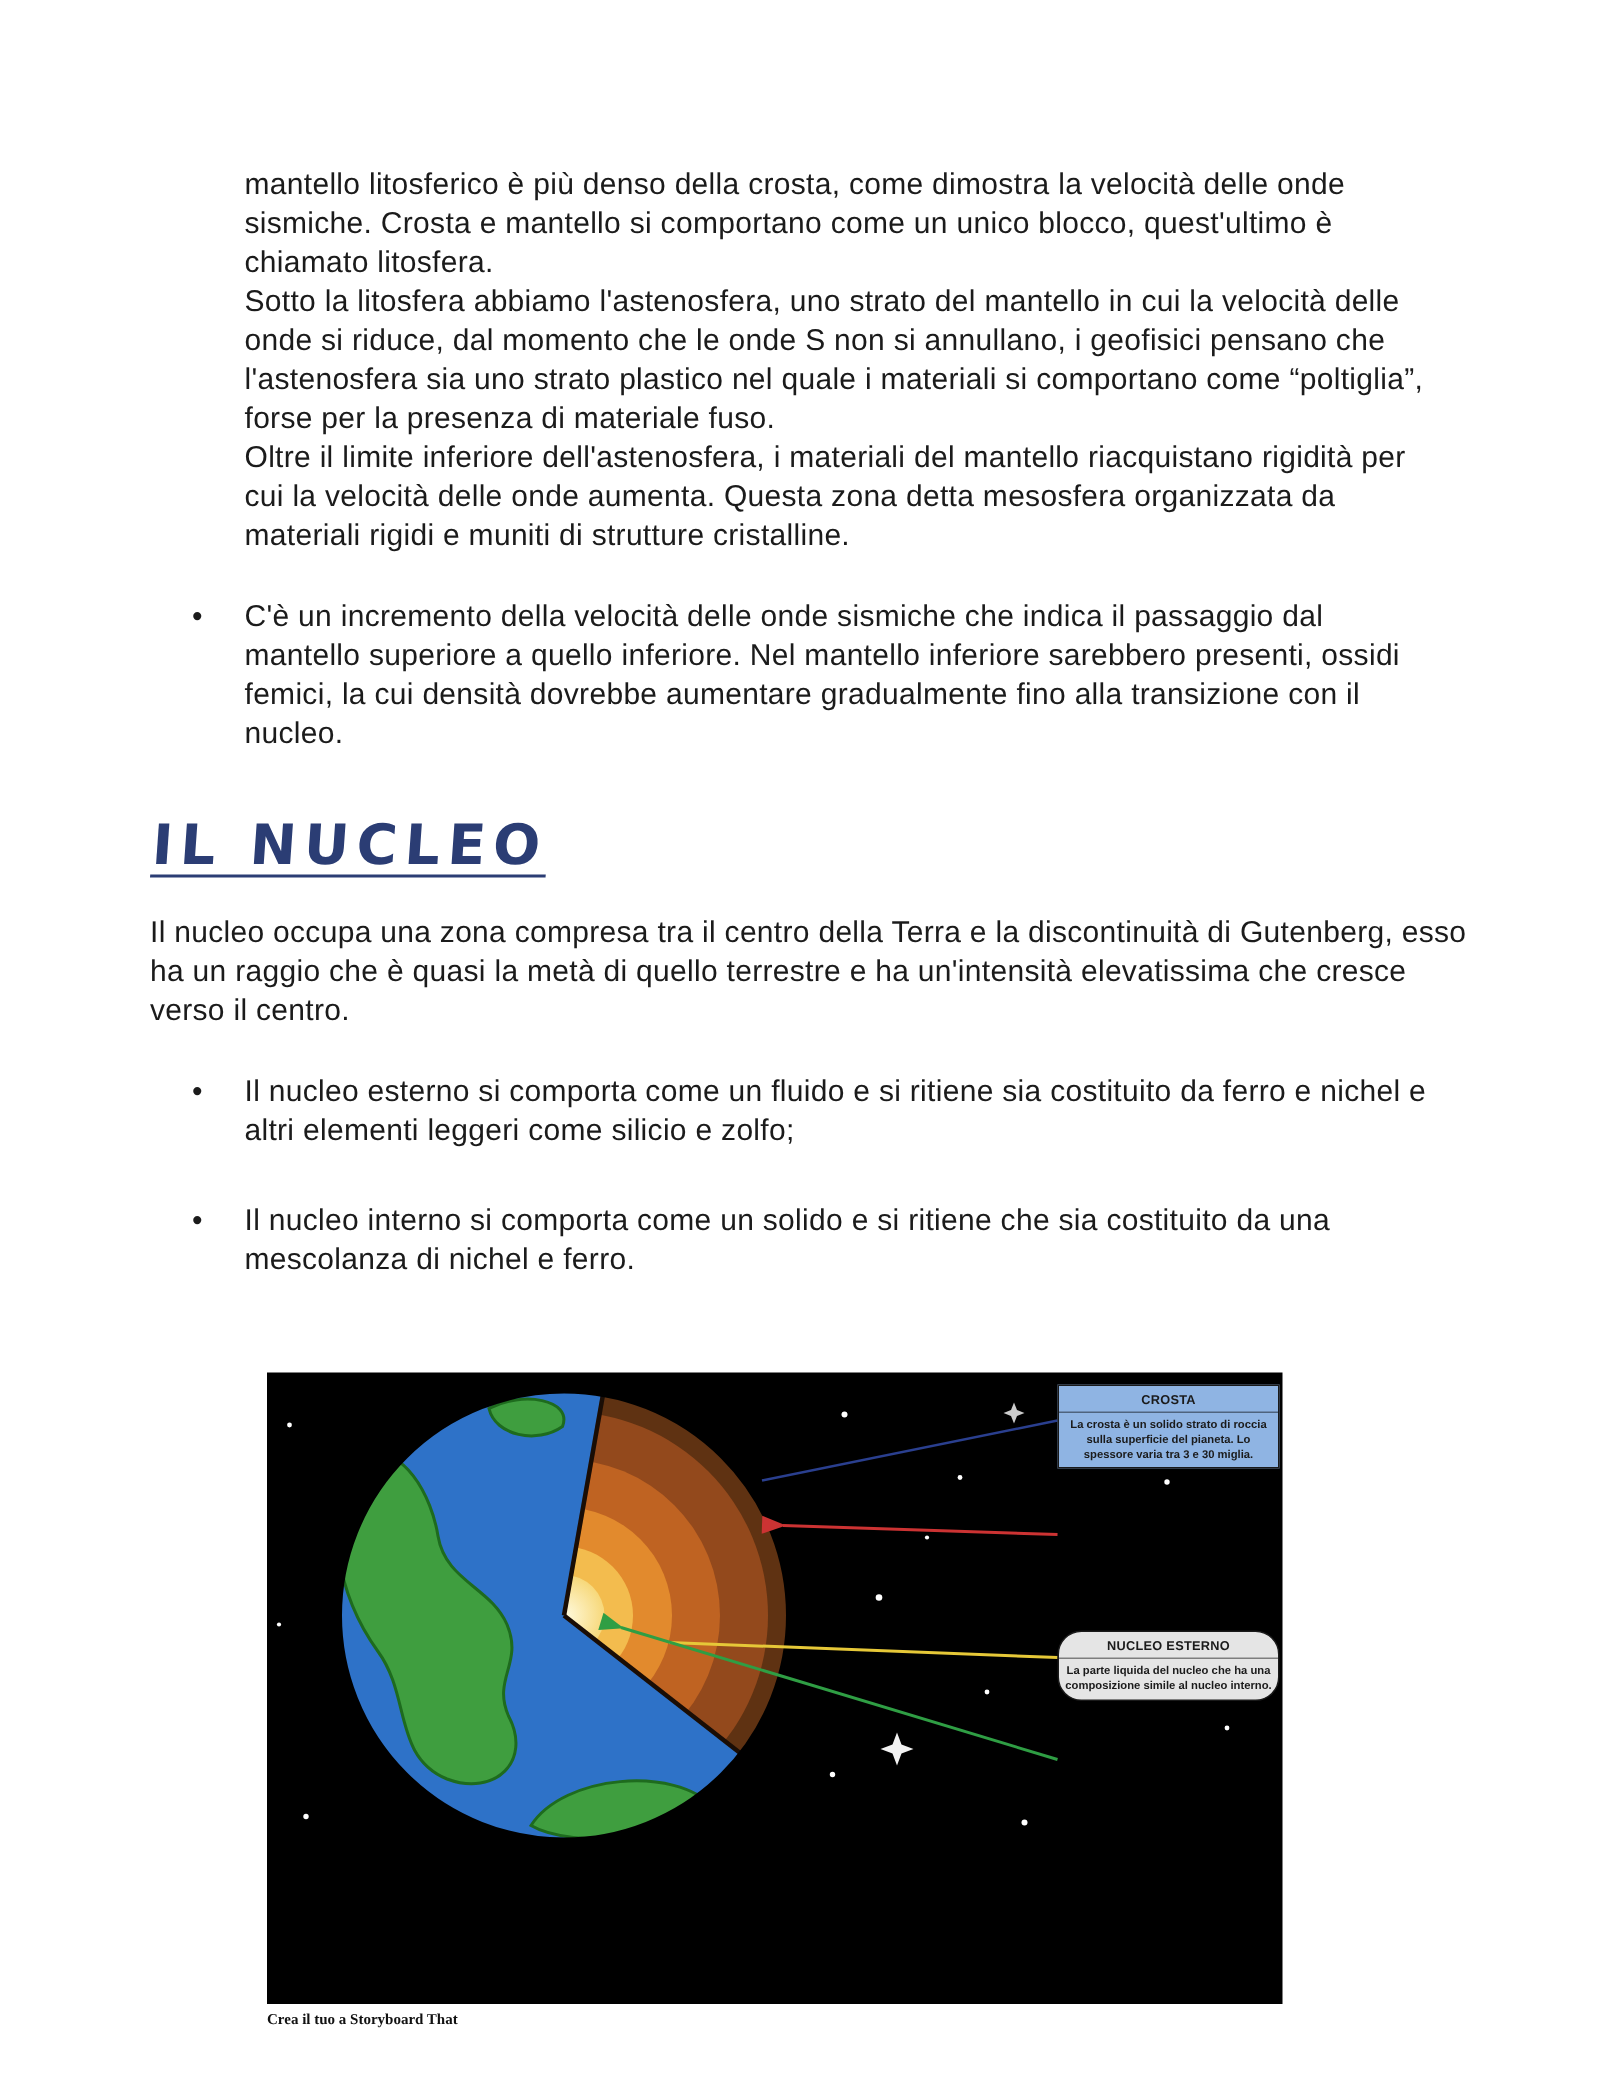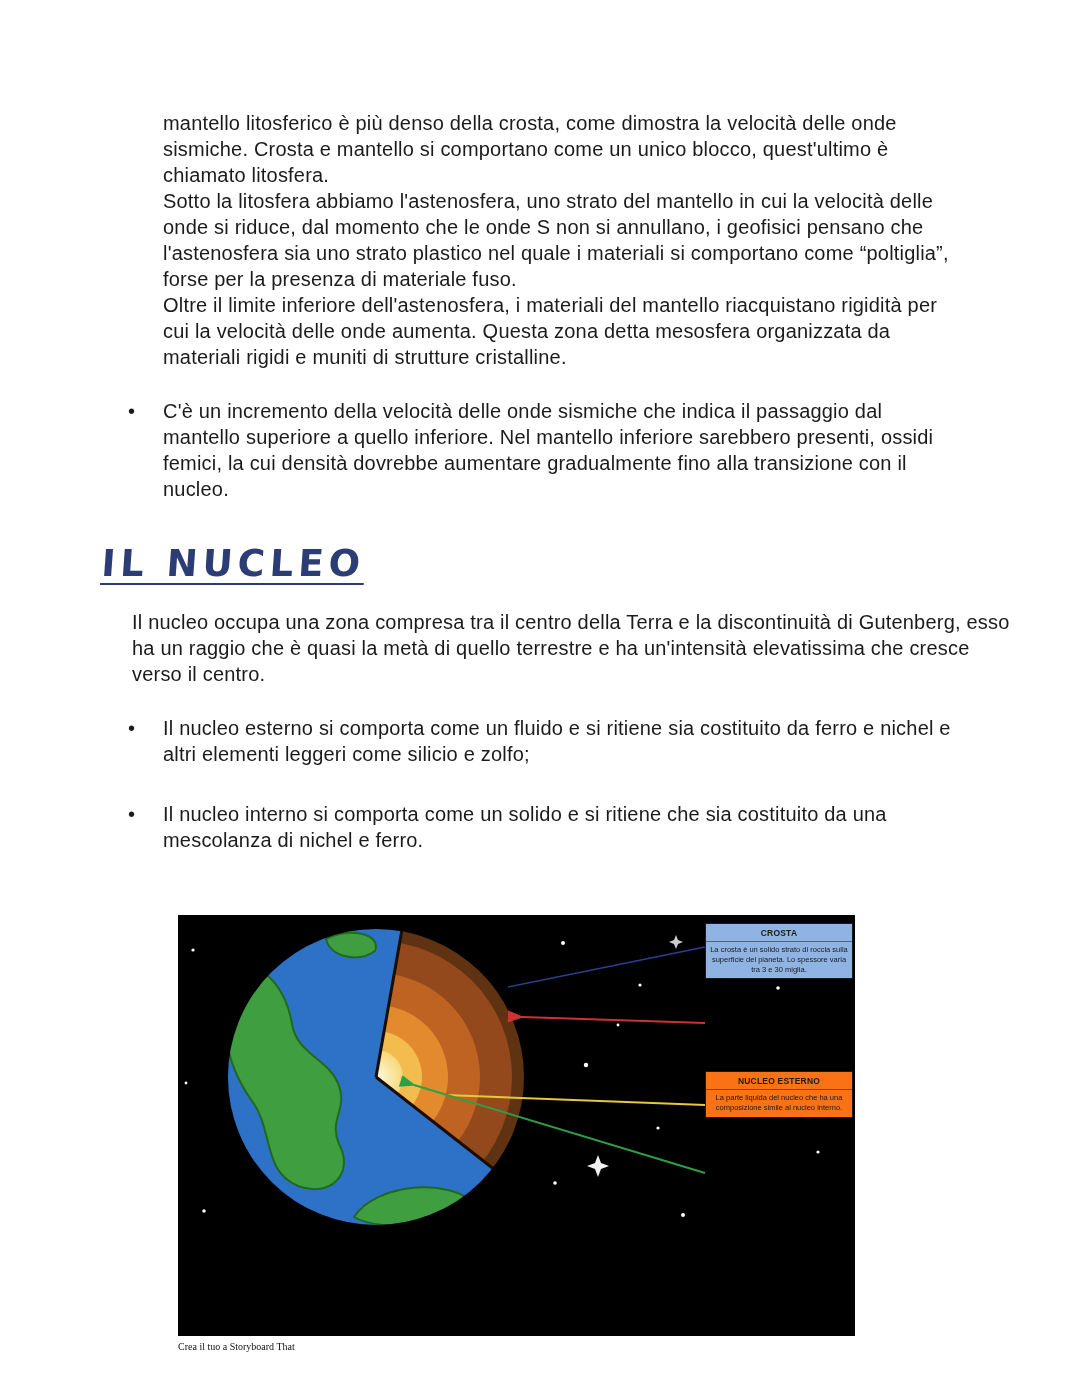--- a/index.html
+++ b/index.html
@@ -40,21 +40,21 @@
     font-weight:bold;
     color:#2b3d74;
     letter-spacing:5px;
     text-decoration:underline;
     text-underline-offset:7px;
     text-decoration-thickness:2px;
     transform:skewX(-4deg);
     transform-origin:left bottom;
     font-family:"DejaVu Sans", sans-serif;
   }
-  .para { margin-top:24px; width:880px;margin-left:32px; }
+  .para { margin-top:24px; width:880px; }
   .para-tight { margin-top:28px; width:880px; }
 
   
   .figure-wrap { margin-top:62px; margin-left:78px; width:677px; }
   .figure {
     position:relative;
     width:677px; height:421px;
     background:#000;
     overflow:hidden;
   }
@@ -68,29 +68,29 @@
   }
   .fig-box-title {
     font-size:8.5px;
     font-weight:bold;
     padding:4px 2px 3px 2px;
     border-bottom:1px solid rgba(0,0,0,0.45);
     letter-spacing:0.2px;
   }
   .fig-box-desc {
     font-size:7.5px;
-    font-weight:normal;
+    font-weight:bold;
     line-height:1.3;
     padding:3px 4px 4px 4px;
   }
   .desc-left { text-align:left; }
   .fig-caption {
     margin-top:5px;
     font-family:"Liberation Serif", serif;
-    font-weight:normal;
+    font-weight:bold;
     font-size:10px;
     color:#111;
   }
 </style>
 </head>
 <body>
 
 <div class="page">
 
   <div class="body-text indent-block">
@@ -183,21 +183,21 @@
           <line x1="527" y1="108" x2="344" y2="102" stroke="#cc3333" stroke-width="2" marker-end="url(#arrR)"></line>
           <line x1="527" y1="190" x2="268" y2="180" stroke="#e6c838" stroke-width="2"></line>
           <line x1="527" y1="258" x2="236" y2="170" stroke="#2f9e44" stroke-width="2" marker-end="url(#arrG)"></line>
         </g>
       </svg>
 
       <div class="fig-box" style="top: 8px; background-color: rgb(143, 180, 227);">
         <div class="fig-box-title">CROSTA</div>
         <div class="fig-box-desc">La crosta è un solido strato di roccia sulla superficie del pianeta. Lo spessore varia tra 3 e 30 miglia.</div>
       </div>
-      <div class="fig-box" style="top: 156px; background-color: #f97316;">
+      <div class="fig-box" style="top: 172px; background-color: #e5e5e5; border-radius: 16px;">
         <div class="fig-box-title">NUCLEO ESTERNO</div>
         <div class="fig-box-desc">La parte liquida del nucleo che ha una composizione simile al nucleo interno.</div>
       </div>
     </div>
     <div class="fig-caption">Crea il tuo a Storyboard That</div>
   </div>
 
 </div>
 
 </body></html>

